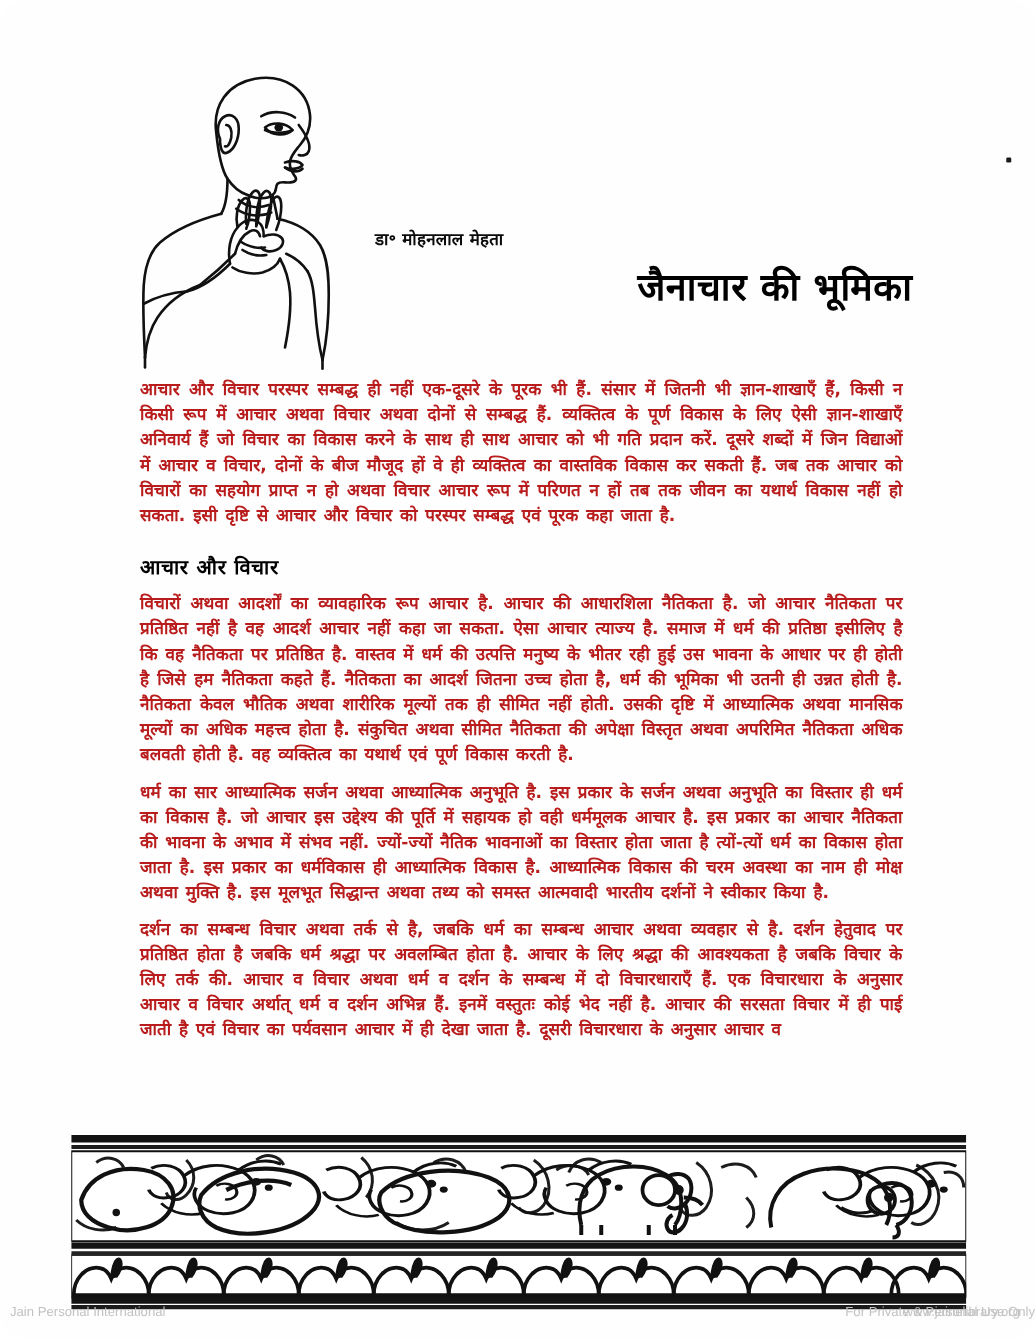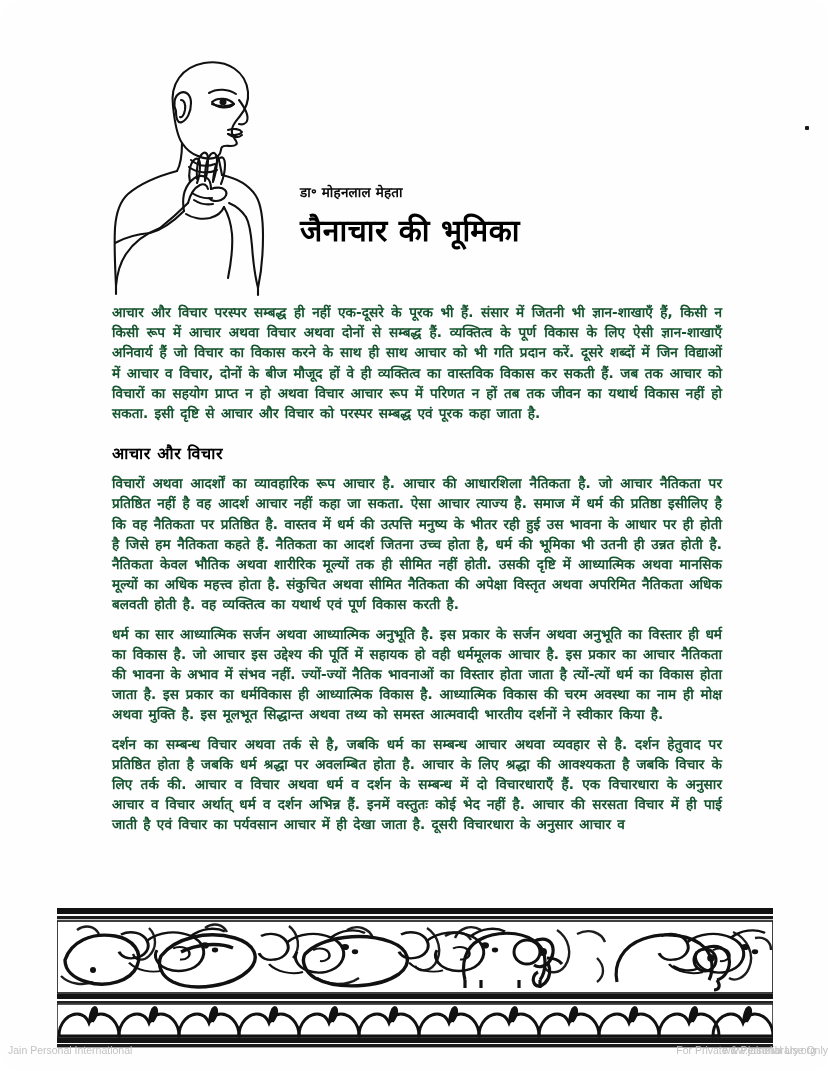--- a/index.html
+++ b/index.html
@@ -45,34 +45,35 @@
   }
   #doc-title {
     font-family: "DejaVu Sans", sans-serif;
     font-size: 30px;
     font-weight: 700;
     color: #000000;
     margin-top: 10px;
     letter-spacing: 0.5px;
     line-height: 38px;
     white-space: nowrap;
+    text-align: right;
   }
 
   
   #body-text {
     position: absolute;
     left: 112px;
     top: 302px;
     width: 610px;
   }
   .para {
     font-family: "DejaVu Sans", sans-serif;
     font-size: 13.6px;
     font-weight: 700;
-    color: #14532d;
+    color: #b91c1c;
     line-height: 20.2px;
     text-align: justify;
     text-align-last: left;
     margin: 0 0 9px 0;
     letter-spacing: 0.05px;
     word-spacing: 1.5px;
   }
   .para.first { text-indent: 0; }
   .section-heading {
     font-family: "DejaVu Sans", sans-serif;

